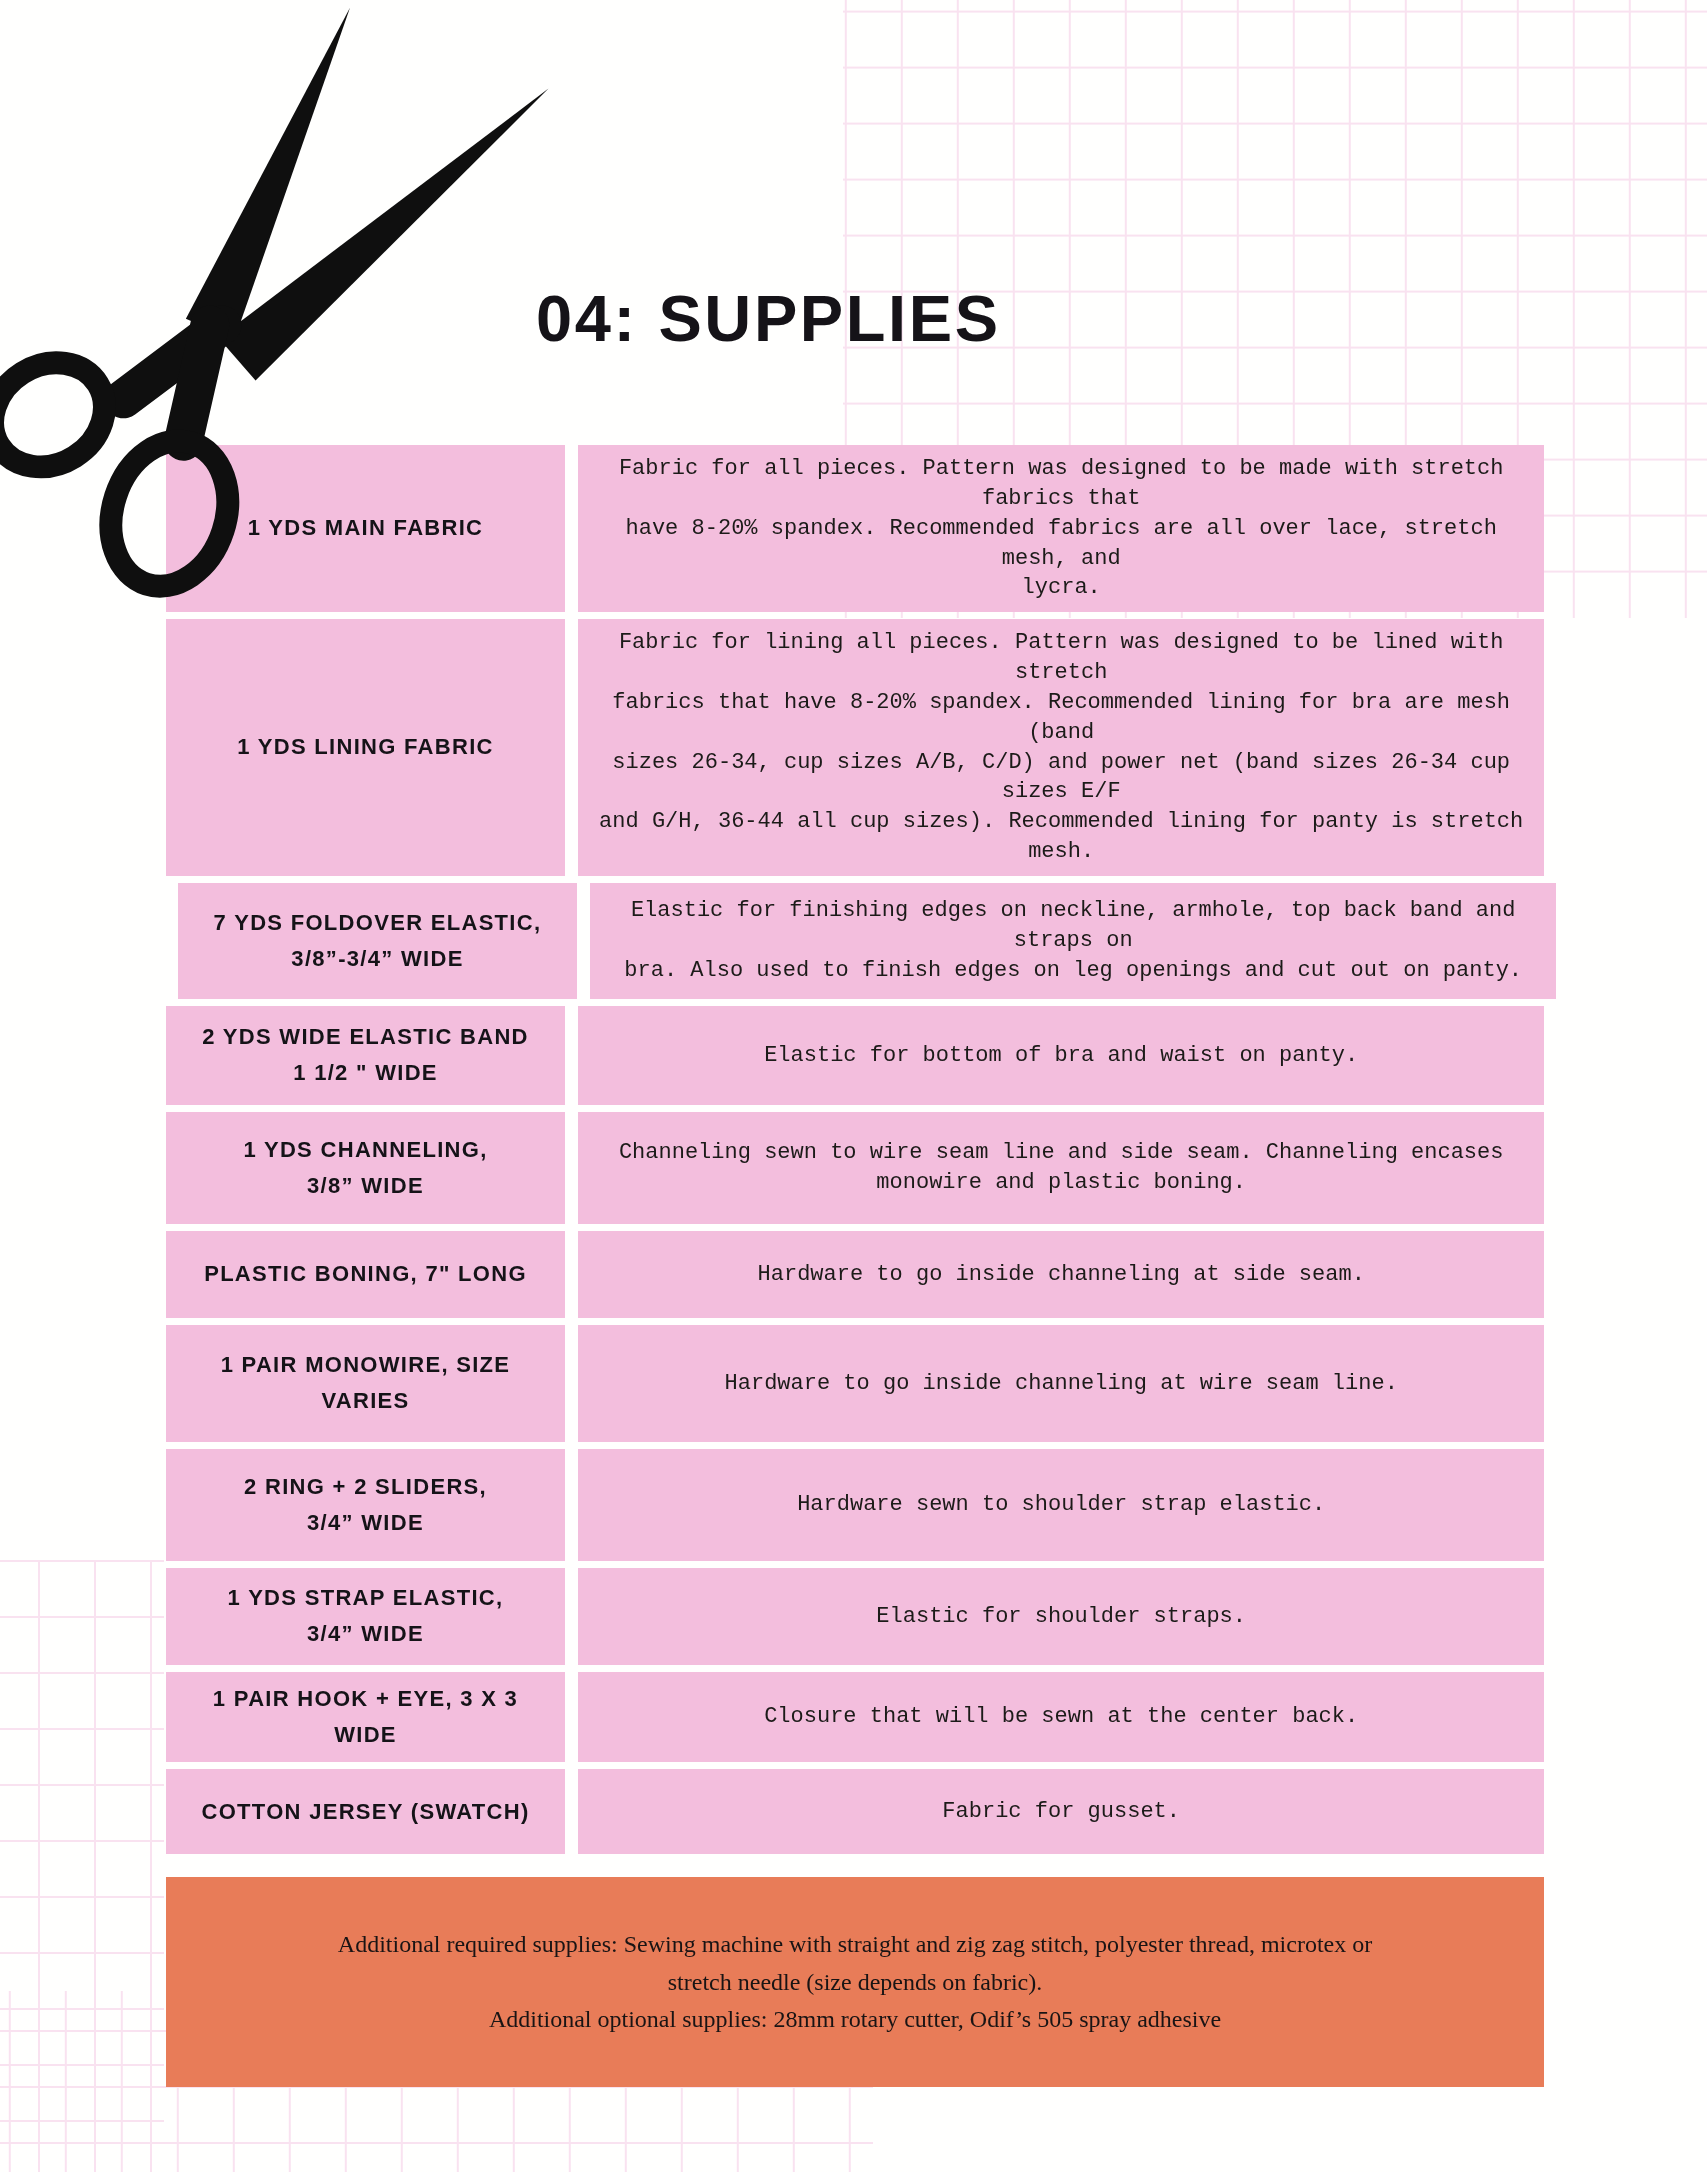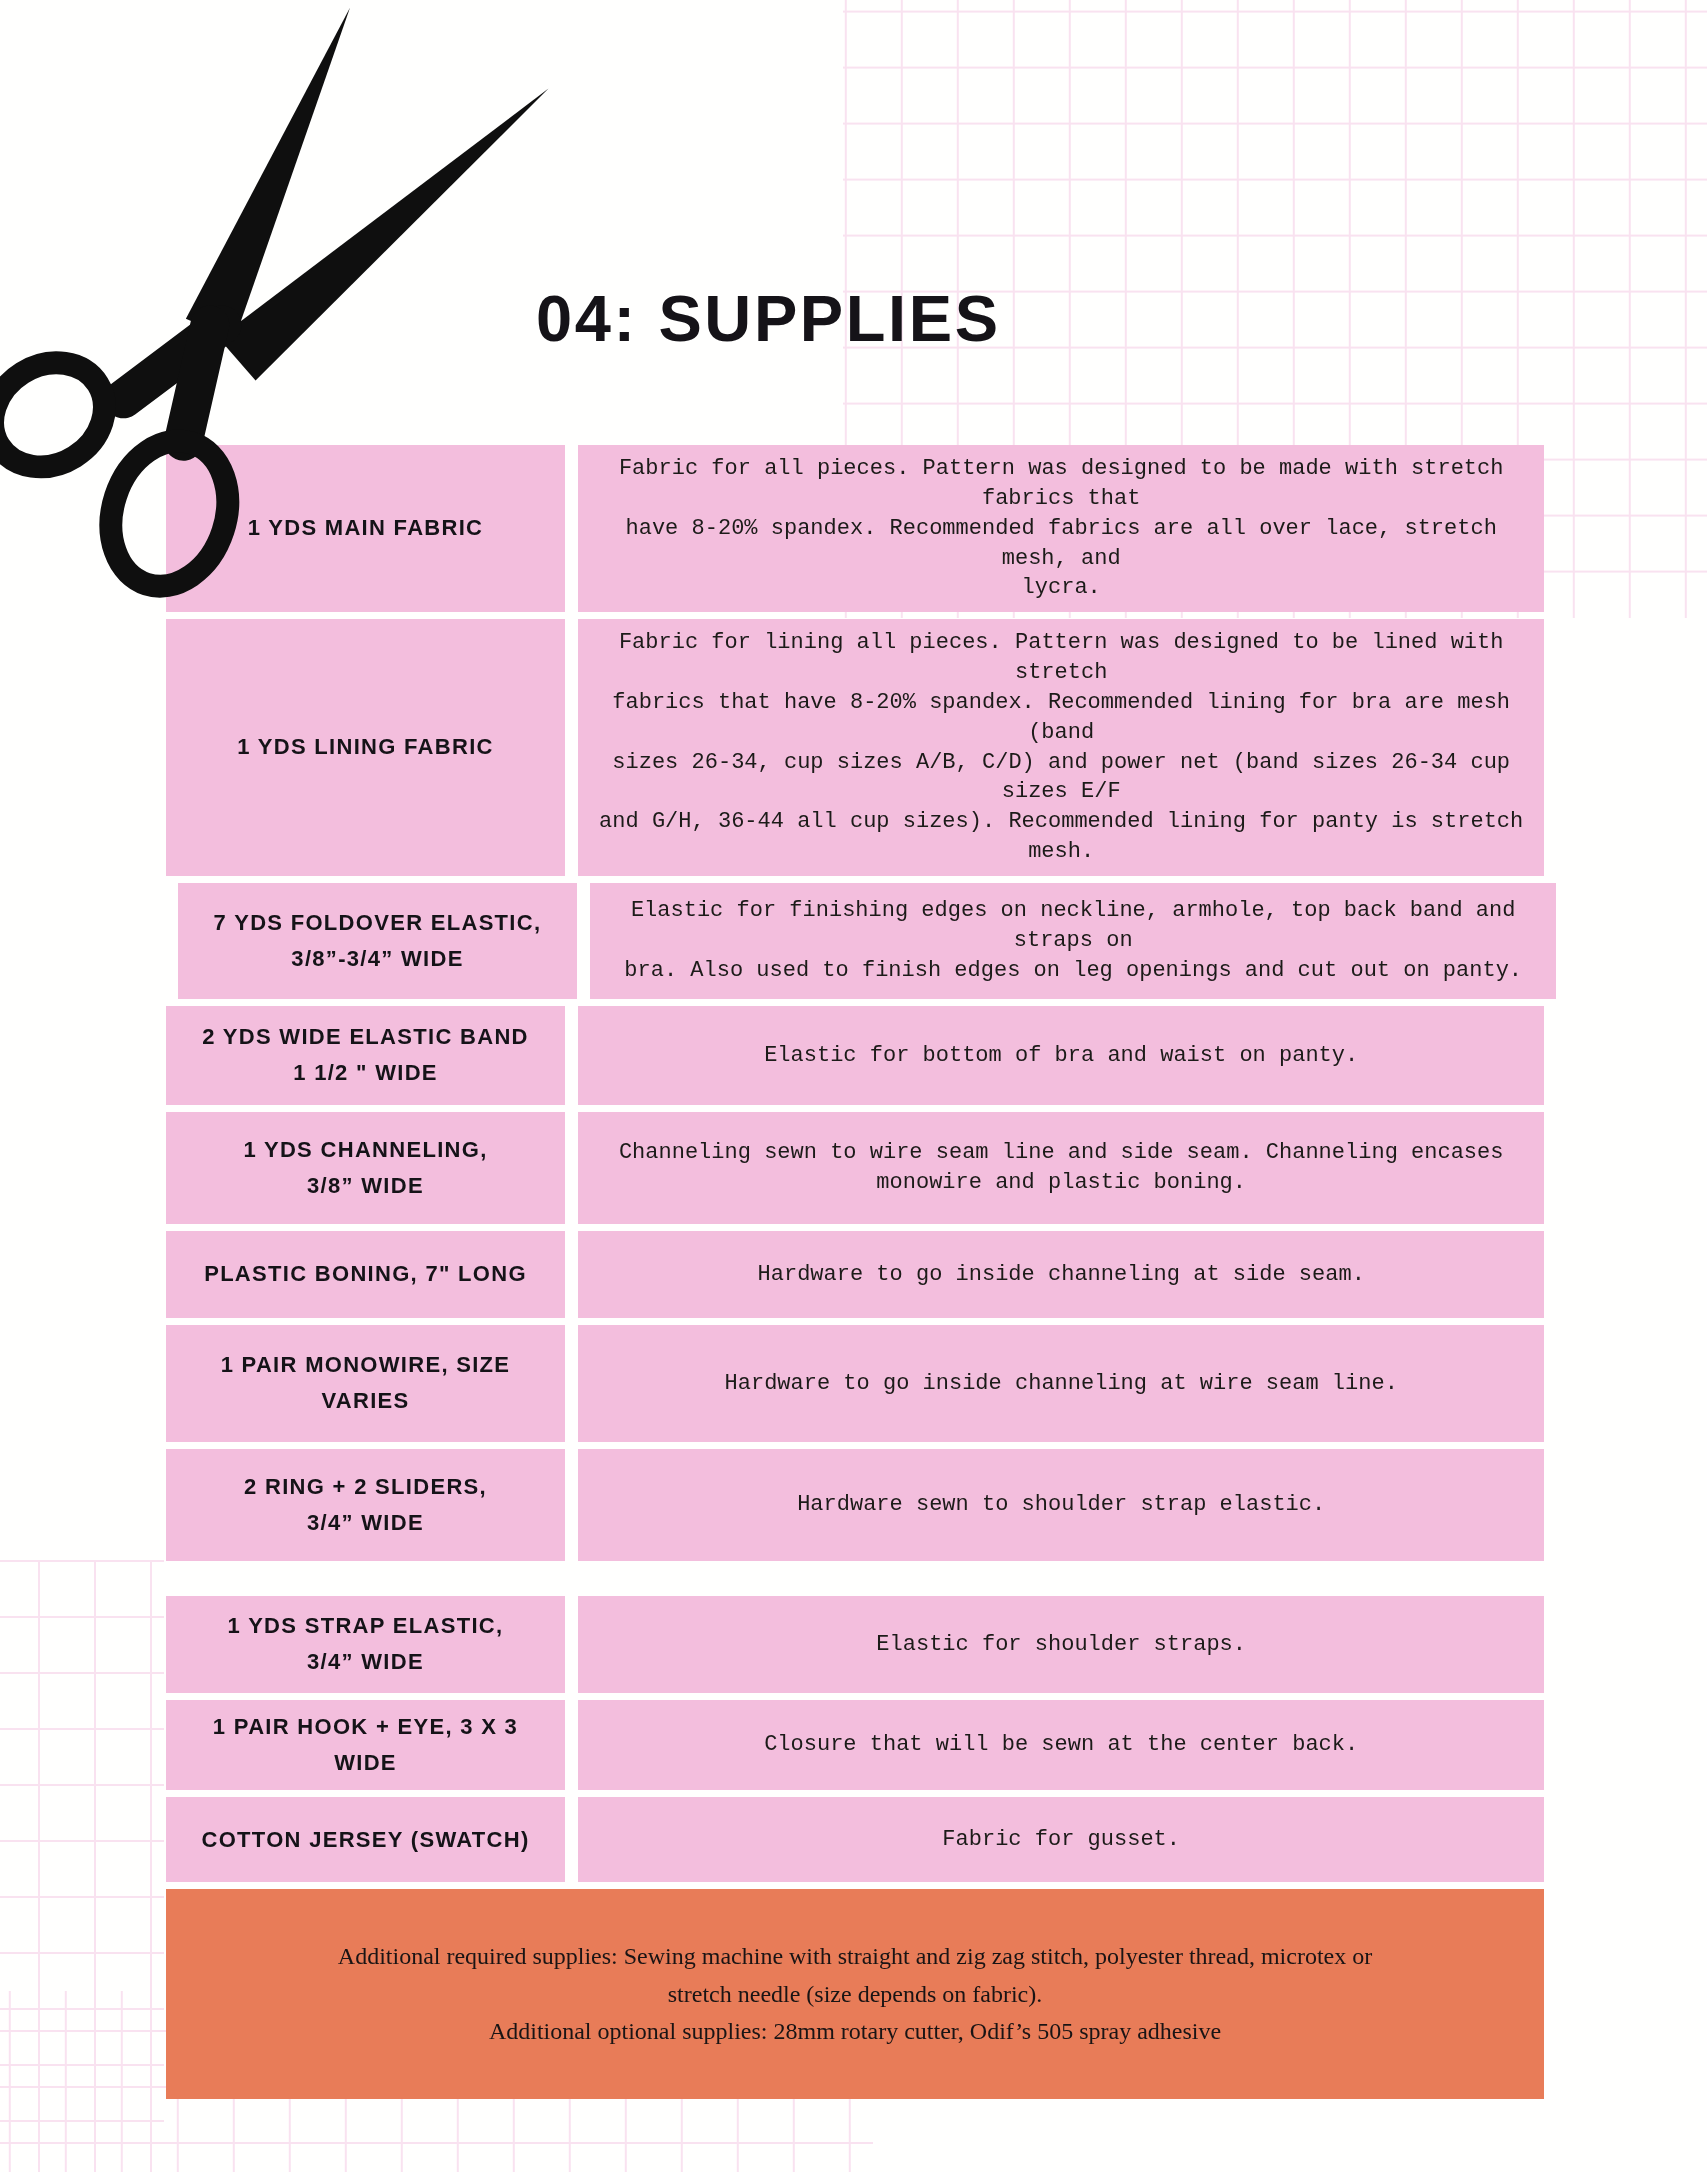--- a/index.html
+++ b/index.html
@@ -93,27 +93,27 @@
     padding:8.8px 17.6px;
   }
   .row:nth-of-type(1){min-height:164px;}
   .row:nth-of-type(2){min-height:184px;}
   .row:nth-of-type(3){min-height:116px;padding-left:12px;}
   .row:nth-of-type(4){min-height:99px;}
   .row:nth-of-type(5){min-height:112px;}
   .row:nth-of-type(6){min-height:87px;}
   .row:nth-of-type(7){min-height:117px;}
   .row:nth-of-type(8){min-height:112px;}
-  .row:nth-of-type(9){min-height:97px;margin-top:28px;}
+  .row:nth-of-type(9){min-height:97px;}
   .row:nth-of-type(10){min-height:86px;border-radius:25px;}
   .row:nth-of-type(11){min-height:85px;}
 
   
   .footer-box{
-    margin-top:7px;
+    margin-top:23px;
     height:210px;
     background:var(--accent-orange);
     display:flex;
     align-items:center;
     justify-content:center;
     box-sizing:border-box;
     padding:0 62px;
   }
   .footer-box p{
     margin:0;

